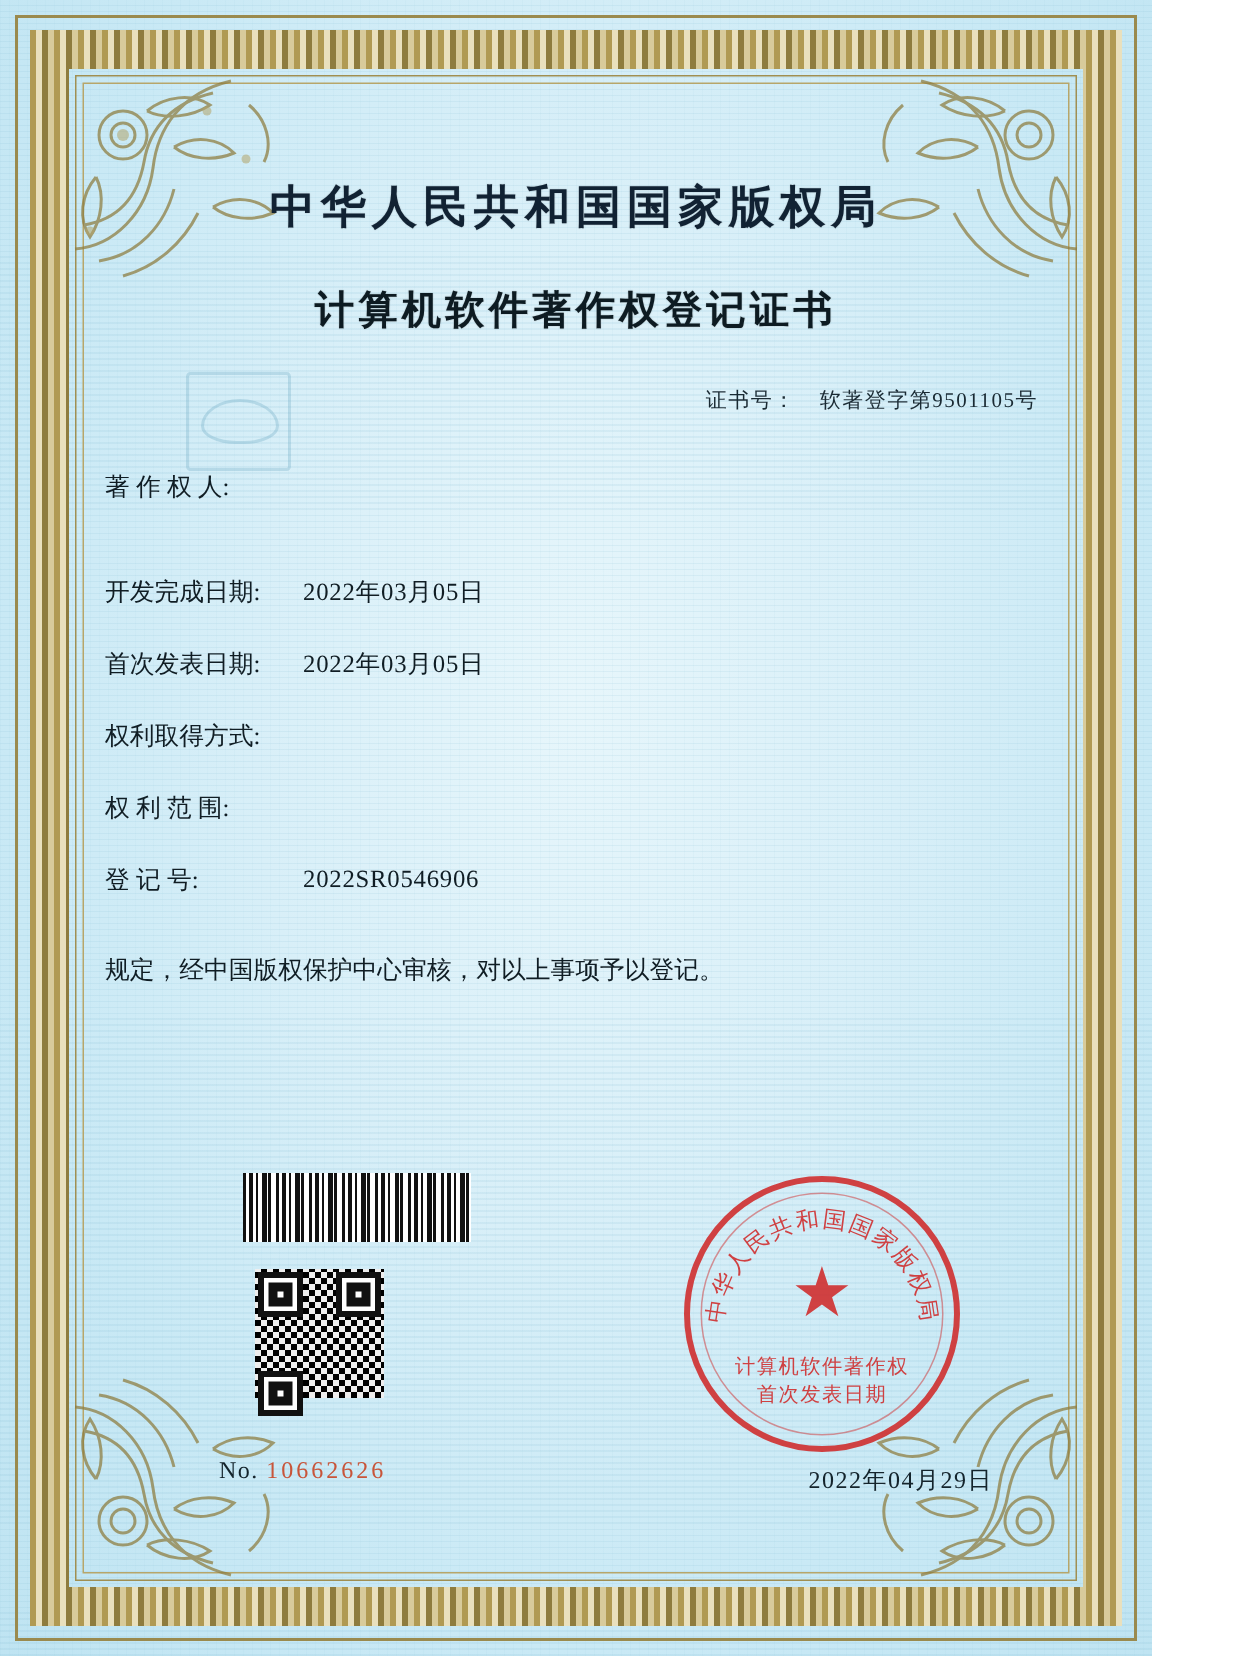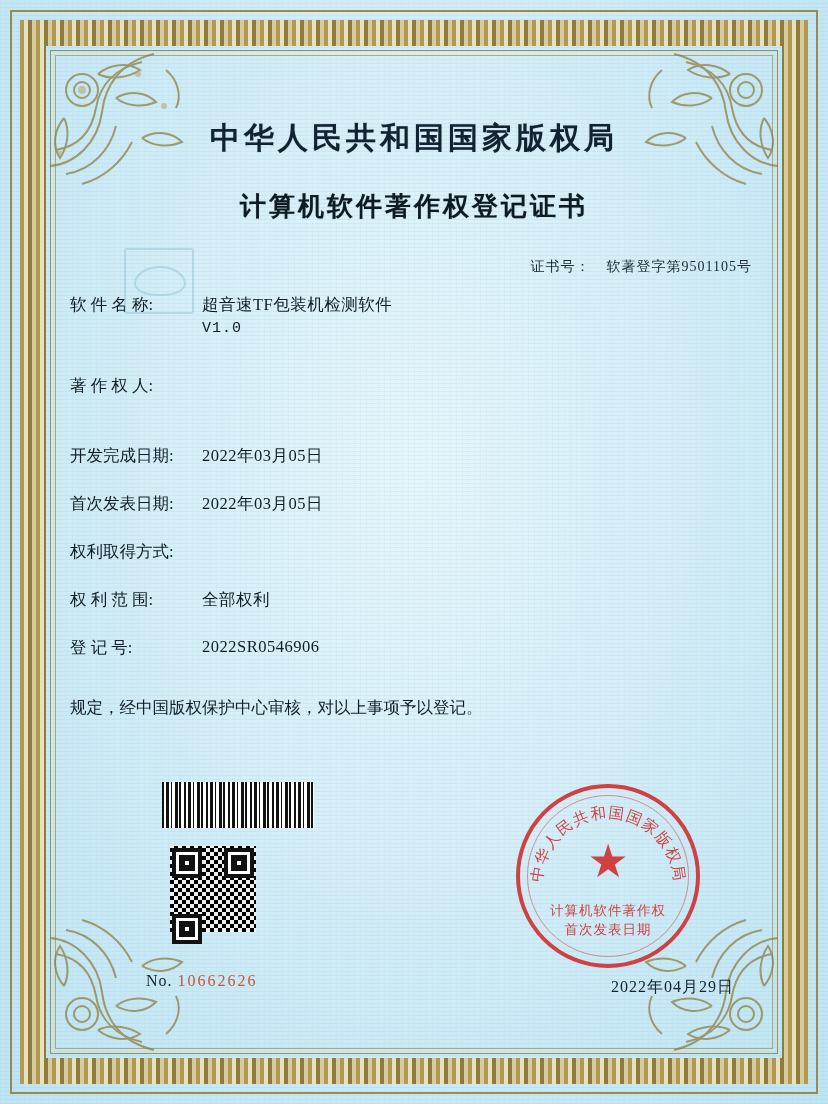--- a/index.html
+++ b/index.html
@@ -4,21 +4,21 @@
 <style>
   html,body{margin:0;padding:0;}
   body{
     width:828px;height:1104px;
     background:#ffffff;
     font-family:"Liberation Serif", serif;
     overflow:hidden;
   }
   .cert{
     position:relative;
-    width:828px;height:1104px;
+    width:768px;height:1104px;
     background:
       radial-gradient(ellipse at 50% 42%, #e7f6fb 0%, #d8eff8 40%, #c9e9f5 70%, #bfe4f2 100%);
     box-sizing:border-box;
     text-decoration:underline;
   }
   
   .guilloche{
     position:absolute;inset:0;
     background-image:repeating-linear-gradient(0deg, rgba(120,180,205,.13) 0 1px, rgba(255,255,255,0) 1px 4px);
     pointer-events:none;
@@ -172,21 +172,21 @@
     position:absolute;left:102px;top:136px;width:22px;height:22px;
     border:4px solid #111;background:#fff;
     box-shadow:inset 0 0 0 3px #fff, inset 0 0 0 9px #111;
   }
   .serial{
     position:absolute;left:76px;bottom:18px;
     font-size:16px;color:#14242c;letter-spacing:1px;
   }
   .serial .num{color:#c8553a;font-family:"Liberation Serif", serif;letter-spacing:2px;}
   .issue-date{
-    position:absolute;right:24px;bottom:10px;
+    position:absolute;right:36px;bottom:10px;
     font-size:16px;color:#14242c;letter-spacing:1px;
   }
   
   .seal{
     position:absolute;right:58px;top:6px;
     width:176px;height:176px;
     border-radius:50%;
     border:4px solid #d02a2a;
     color:#d02a2a;
     opacity:.88;
@@ -303,27 +303,20 @@
     <div class="title2">计算机软件著作权登记证书</div>
 
     <div class="certno">
       <span class="lbl">证书号：</span><span>软著登字第9501105号</span>
     </div>
 
     <div class="watermark-emblem"></div>
 
     <div class="rows">
 
-      <div class="row">
-        <div class="label">软 件 名 称:</div>
-        <div class="value">
-          <span>超音速TF包装机检测软件</span>
-          <span class="v2">V1.0</span>
-        </div>
-      </div>
 
       <div class="row owner">
         <div class="label">著 作 权 人:</div>
       </div>
 
       <div class="row dates">
         <div class="label">开发完成日期:</div>
         <div class="value">2022年03月05日</div>
       </div>
 
@@ -331,21 +324,20 @@
         <div class="label">首次发表日期:</div>
         <div class="value">2022年03月05日</div>
       </div>
 
       <div class="row dates">
         <div class="label">权利取得方式:</div>
       </div>
 
       <div class="row dates">
         <div class="label">权 利 范 围:</div>
-        <div class="value">全部权利</div>
       </div>
 
       <div class="row dates">
         <div class="label">登 记 号:</div>
         <div class="value">2022SR0546906</div>
       </div>
 
     </div>
 
     <div class="statement">

